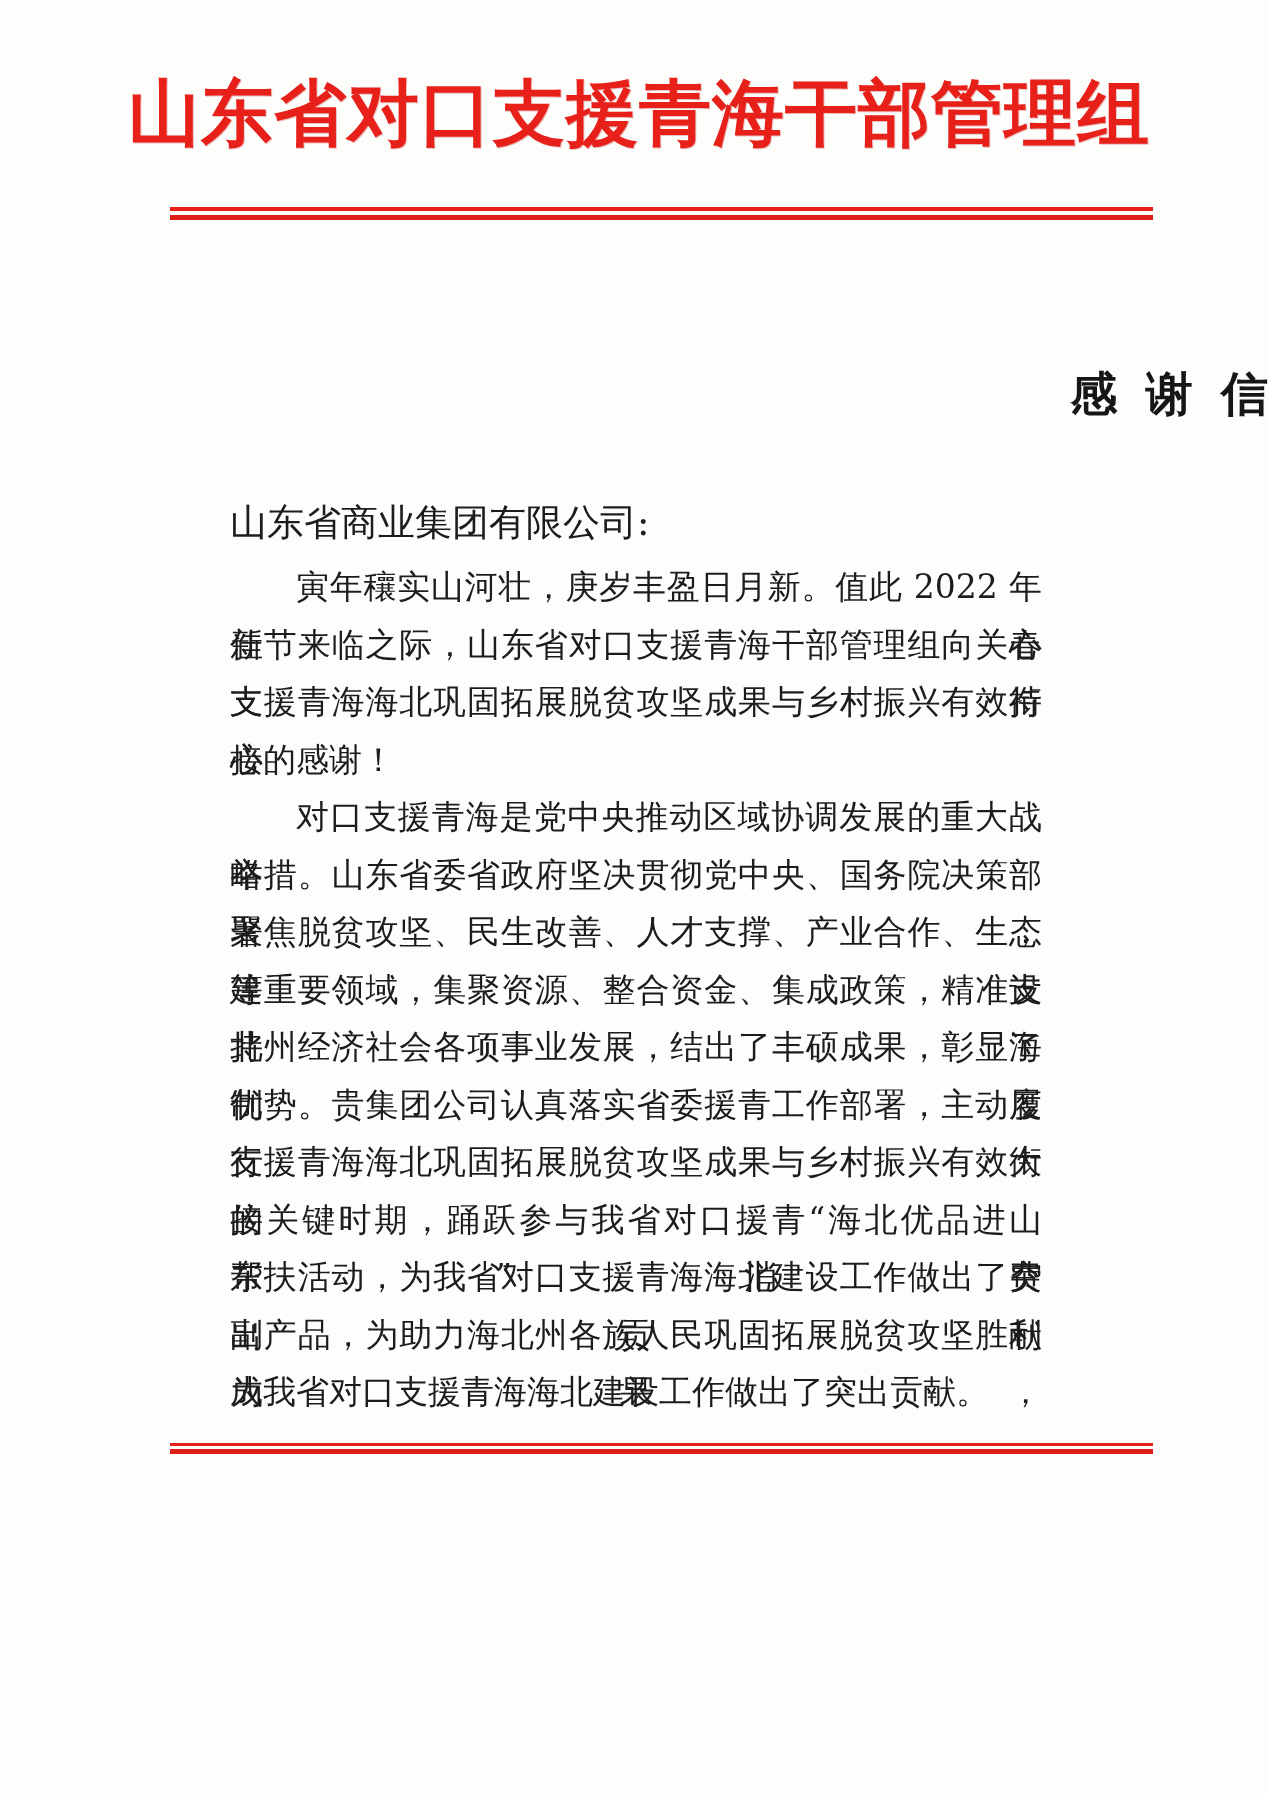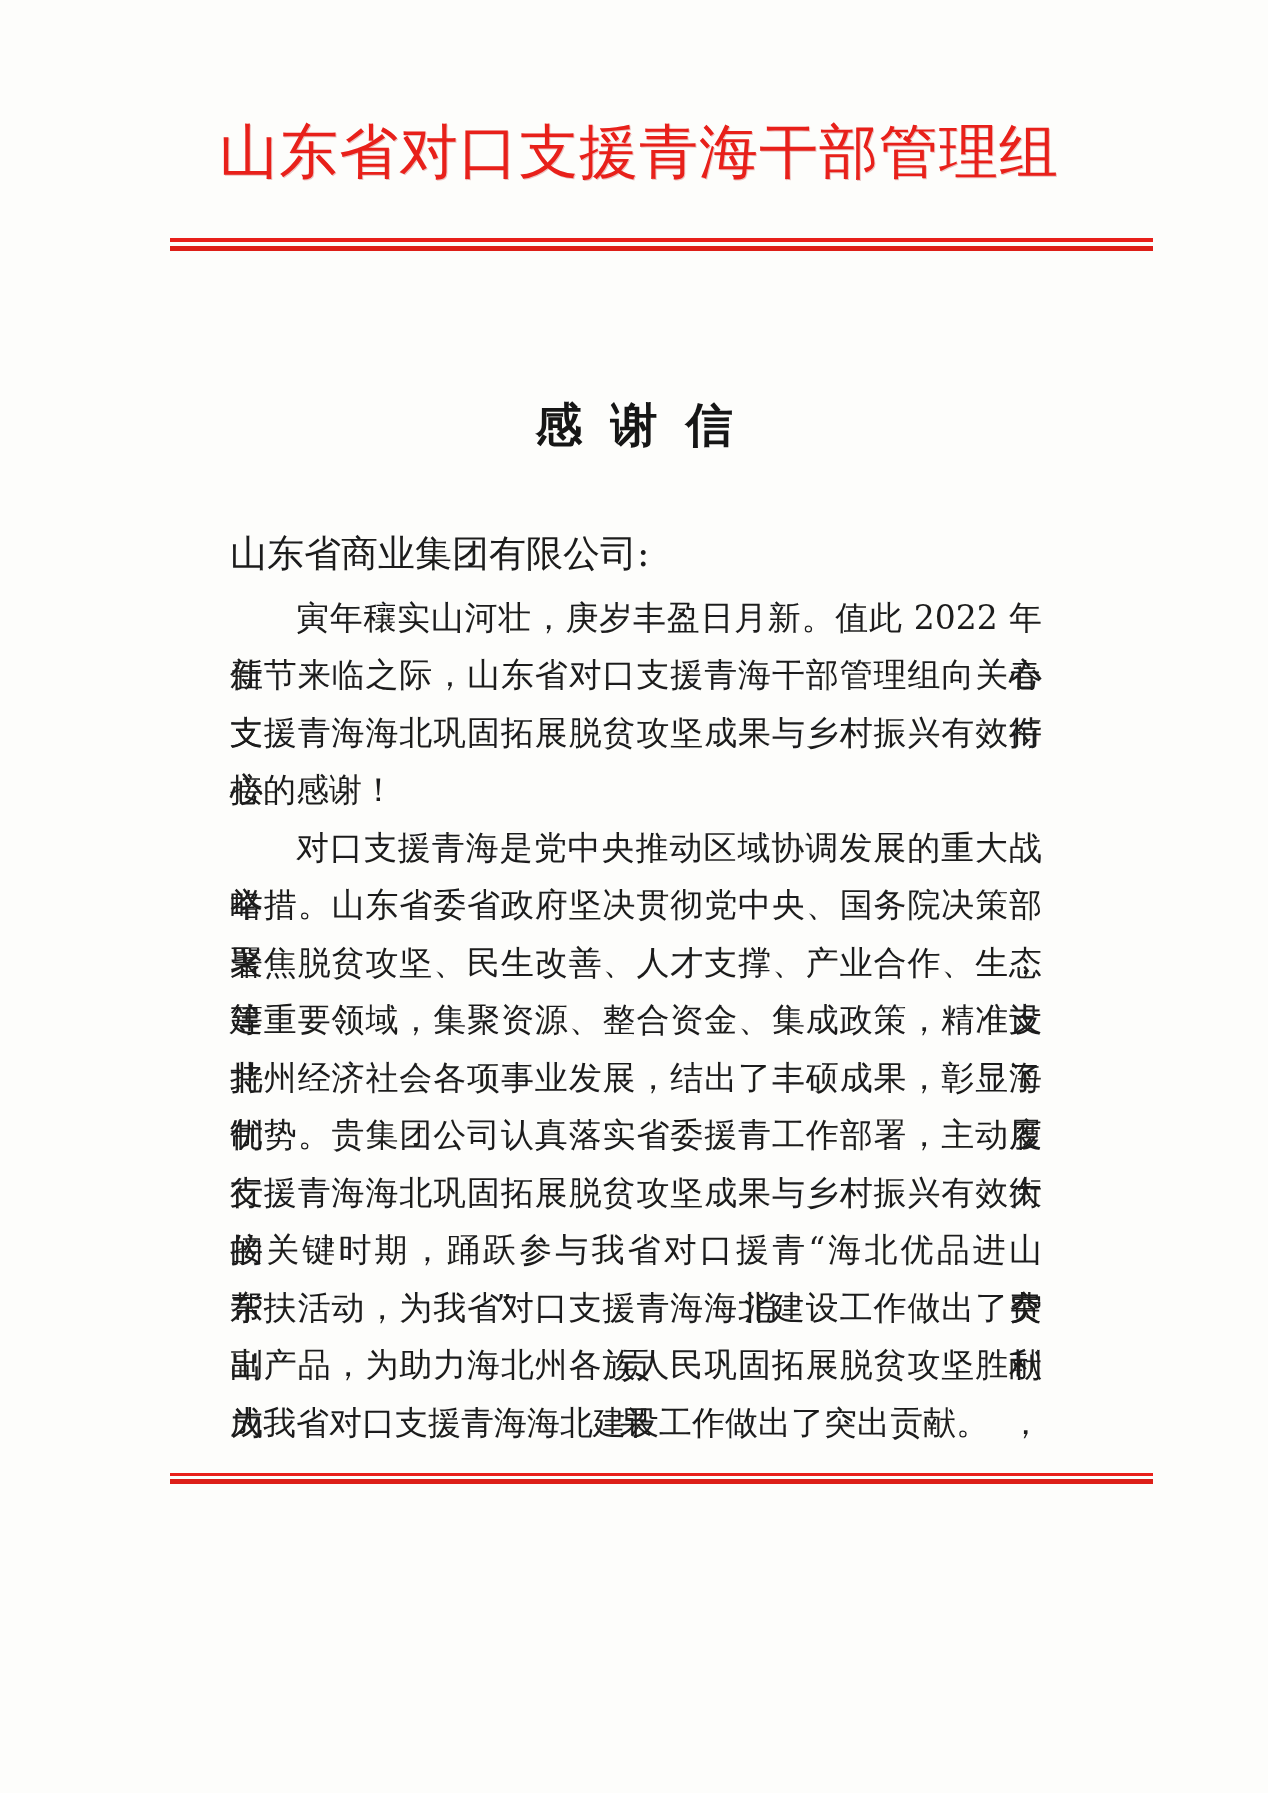--- a/index.html
+++ b/index.html
@@ -12,24 +12,24 @@
     width: 1268px;
     height: 1793px;
     margin: 0 auto;
     background: #fdfdfb;
     font-family: "DejaVu Serif", "Liberation Serif", serif;
     color: #1c1c1c;
     overflow: hidden;
   }
   
   .letterhead-title {
-    margin: 112px 60px 0 70px;
+    margin: 64px 60px 0 70px;
     text-align: center;
-    font-size: 59px;
-    font-weight: normal;
+    font-size: 72px;
+    font-weight: bold;
     color: #e8201a;
     letter-spacing: 1px;
     line-height: 1.35;
     text-shadow: 1px 1px 0 rgba(180, 20, 20, 0.25);
     white-space: nowrap;
   }
   .double-rule {
     width: 983px;
     margin: 46px auto 0 170px;
   }
@@ -40,21 +40,21 @@
   .double-rule .strand-gap {
     height: 4px;
   }
   .double-rule .strand-thick {
     height: 5px;
     background: #dd1f18;
   }
   
   .letter-title {
     margin-top: 143px;
-    text-align: center;
+    text-align: right;
     font-size: 47px;
     font-weight: bold;
     word-spacing: 12px;
     color: #161616;
   }
   
   .salutation {
     margin: 72px 0 0 230px;
     font-size: 37px;
     line-height: 50px;

